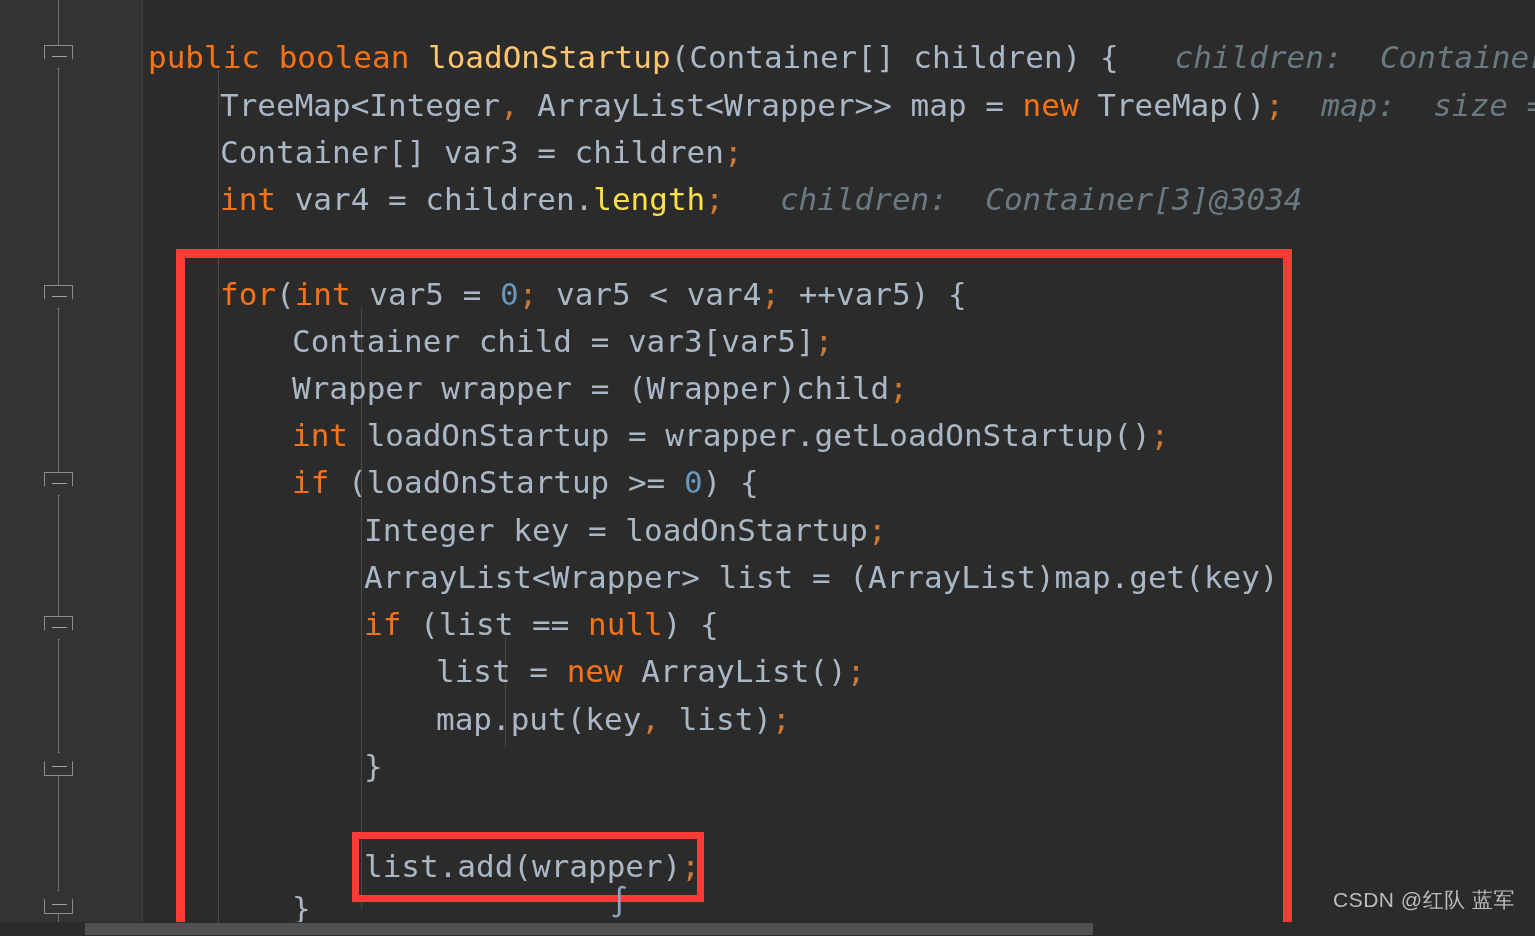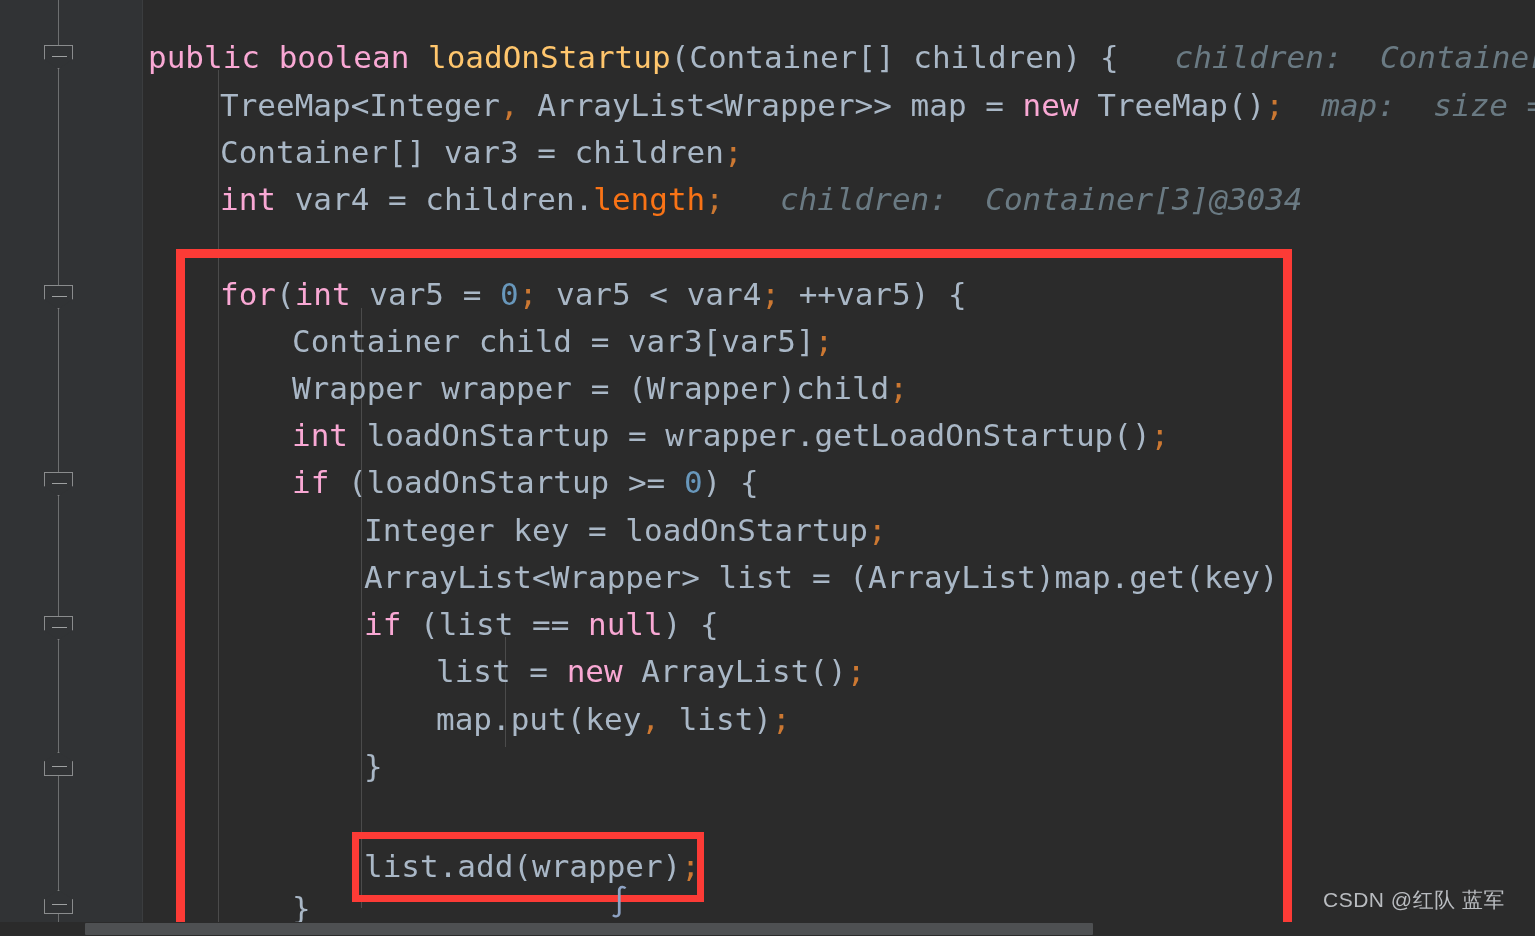--- a/index.html
+++ b/index.html
@@ -91,23 +91,23 @@
     line-height: 47px;
     letter-spacing: 0px;
     color: #a9b7c6;
   }
   .code-line {
     position: absolute;
     left: 0;
     height: 47px;
     white-space: pre;
   }
-  .kw    { color: #f9a8d4; }
+  .kw    { color: #f97316; }
   .meth  { color: #ffc66d; }
-  .field { color: #f97316; }
+  .field { color: #fde047; }
   .num   { color: #6897bb; }
   .punc  { color: #cc7832; }
   .plain { color: #a9b7c6; }
   .uline { text-underline-offset: 4px; }
   .hint  {
     color: #6a7a83;
     font-style: italic;
   }
 
   
@@ -125,21 +125,21 @@
   }
   #annot-inner {
     left: 352px; top: 832px;
     width: 352px; height: 70px;
     border-width: 7px;
   }
 
   
   #watermark {
     position: absolute;
-    right: 30px;
+    right: 20px;
     bottom: 22px;
     color: #b9bcc0;
     font-family: "Liberation Sans", "DejaVu Sans", sans-serif;
     font-size: 21px;
     letter-spacing: 0.5px;
   }
 
   
   #hscroll-track {
     position: absolute;

